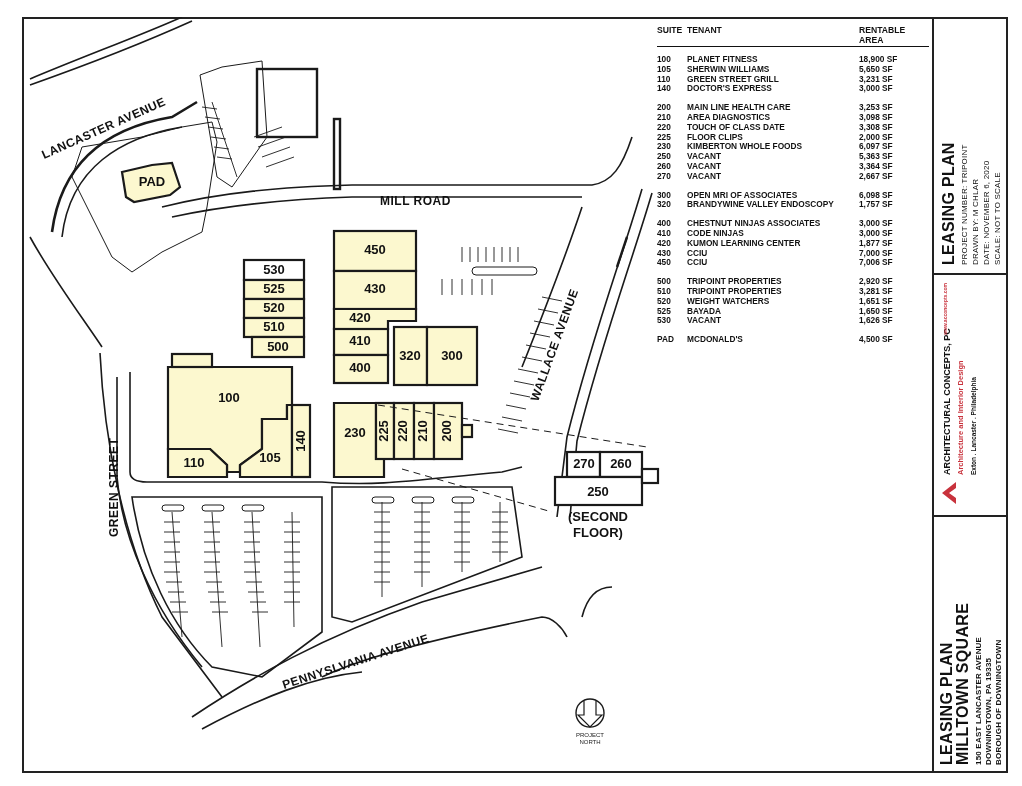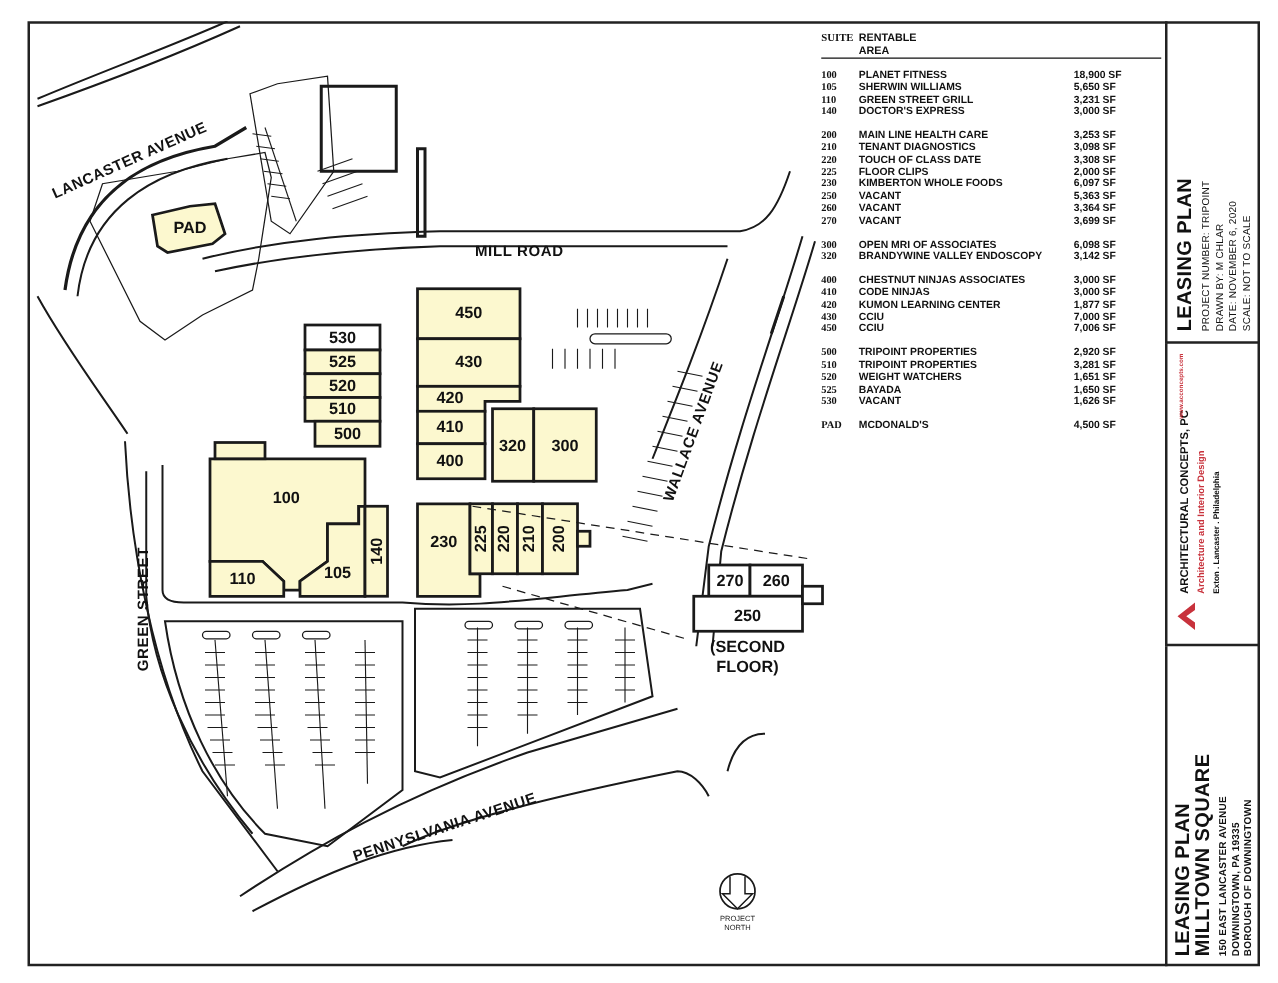--- a/index.html
+++ b/index.html
@@ -13,21 +13,21 @@
   .road{fill:none;stroke:#1a1a1a;stroke-width:1.6;}
   .thin{fill:none;stroke:#1a1a1a;stroke-width:1;}
   .stall{stroke:#1a1a1a;stroke-width:0.9;}
   .dash{fill:none;stroke:#1a1a1a;stroke-width:1;stroke-dasharray:7 5;}
   .street{font-family:"Liberation Sans",sans-serif;font-weight:700;font-size:12px;fill:#111;letter-spacing:0.5px;}
 
   
   .table{position:absolute;left:657px;top:25px;width:272px;font-size:8.3px;font-weight:700;}
   .thead{display:flex;border-bottom:1.5px solid #111;padding-bottom:1px;margin-bottom:8px;font-size:8.6px;}
   .row{display:flex;height:9.8px;line-height:9.8px;}
-  .c1{width:30px;font-family:Liberation Serif, serif;}
+  .c1{width:30px;}
   .c2{width:172px;}
   .c3{width:70px;}
   .gap{height:9px;}
 
   
   .tb{position:absolute;left:932px;top:17px;width:76px;height:756px;}
   .tb .cell{position:absolute;left:0;width:76px;border-left:2px solid #222;box-sizing:border-box;}
   .tb .cell1{top:0;height:258px;border-bottom:2px solid #222;}
   .tb .cell2{top:258px;height:242px;border-bottom:2px solid #222;}
   .tb .cell3{top:500px;height:256px;}
@@ -231,20 +231,21 @@
     <path d="M562 684 L 562 698 L 556 698 L 568 710 L 580 698 L 574 698 L 574 684" fill="#fff" stroke="#1a1a1a" stroke-width="1.2"></path>
   </g>
   <text x="568" y="720" font-family="Liberation Sans, sans-serif" font-size="6" text-anchor="middle" fill="#222">PROJECT</text>
   <text x="568" y="727" font-family="Liberation Sans, sans-serif" font-size="6" text-anchor="middle" fill="#222">NORTH</text>
 </svg>
 </div>
 
 <div class="table">
   <div class="thead">
     <span class="c1">SUITE</span>
+    <span class="c2">TENANT</span>
     <span class="c3">RENTABLE AREA</span>
   </div>
   <div id="tbody">
       <div class="row">
         <span class="c1">100</span>
         <span class="c2">PLANET FITNESS</span>
         <span class="c3">18,900 SF</span>
       </div>
       <div class="row">
         <span class="c1">105</span>
@@ -262,21 +263,21 @@
         <span class="c3">3,000 SF</span>
       </div>
       <div class="gap"></div>
       <div class="row">
         <span class="c1">200</span>
         <span class="c2">MAIN LINE HEALTH CARE</span>
         <span class="c3">3,253 SF</span>
       </div>
       <div class="row">
         <span class="c1">210</span>
-        <span class="c2">TENANT DIAGNOSTICS</span>
+        <span class="c2">AREA DIAGNOSTICS</span>
         <span class="c3">3,098 SF</span>
       </div>
       <div class="row">
         <span class="c1">220</span>
         <span class="c2">TOUCH OF CLASS DATE</span>
         <span class="c3">3,308 SF</span>
       </div>
       <div class="row">
         <span class="c1">225</span>
         <span class="c2">FLOOR CLIPS</span>
@@ -293,32 +294,32 @@
         <span class="c3">5,363 SF</span>
       </div>
       <div class="row">
         <span class="c1">260</span>
         <span class="c2">VACANT</span>
         <span class="c3">3,364 SF</span>
       </div>
       <div class="row">
         <span class="c1">270</span>
         <span class="c2">VACANT</span>
-        <span class="c3">3,699 SF</span>
+        <span class="c3">2,667 SF</span>
       </div>
       <div class="gap"></div>
       <div class="row">
         <span class="c1">300</span>
         <span class="c2">OPEN MRI OF ASSOCIATES</span>
         <span class="c3">6,098 SF</span>
       </div>
       <div class="row">
         <span class="c1">320</span>
         <span class="c2">BRANDYWINE VALLEY ENDOSCOPY</span>
-        <span class="c3">3,142 SF</span>
+        <span class="c3">1,757 SF</span>
       </div>
       <div class="gap"></div>
       <div class="row">
         <span class="c1">400</span>
         <span class="c2">CHESTNUT NINJAS ASSOCIATES</span>
         <span class="c3">3,000 SF</span>
       </div>
       <div class="row">
         <span class="c1">410</span>
         <span class="c2">CODE NINJAS</span>

